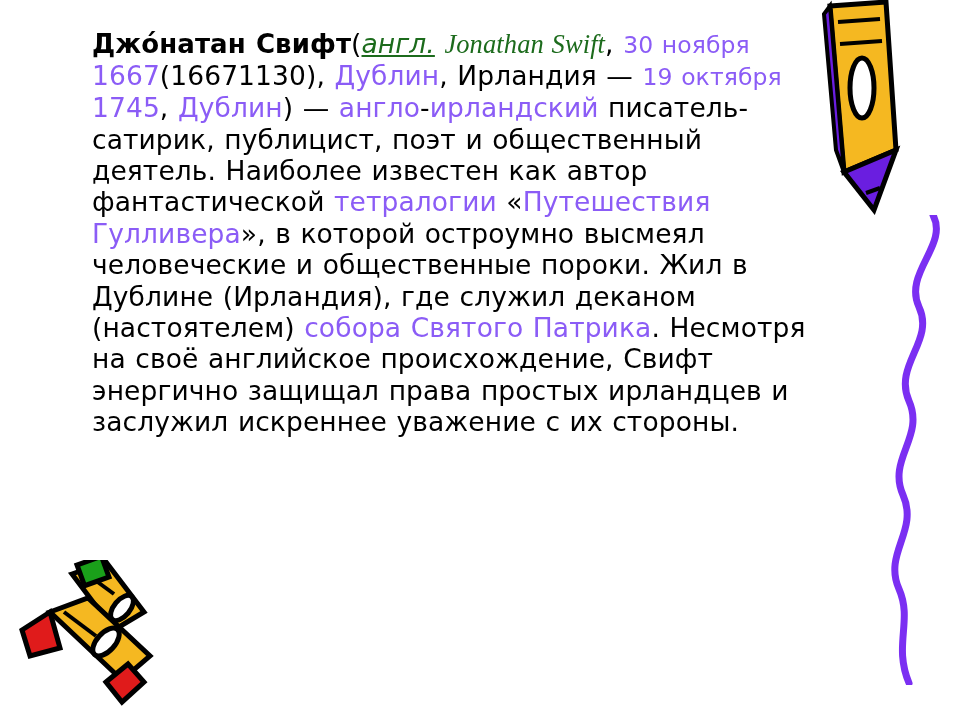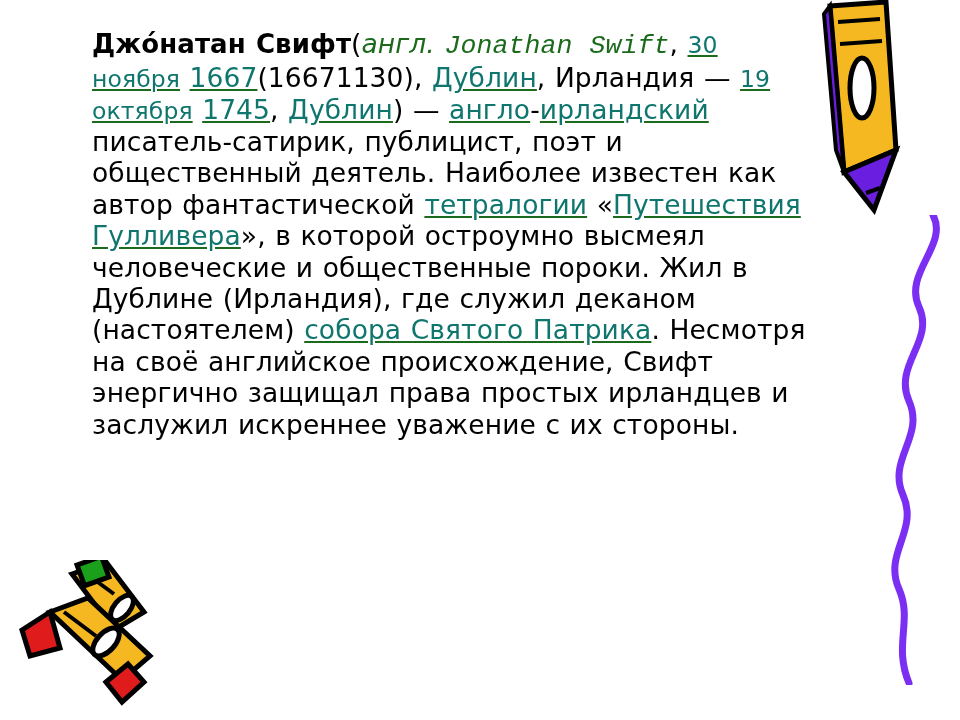--- a/index.html
+++ b/index.html
@@ -62,35 +62,35 @@
   }
   #text-block .para {
     margin: 0;
     text-align: left;
   }
   .lead {
     font-weight: bold;
     font-size: 26px;
   }
   .lnk {
-    color: #0f766e;
-    text-decoration: underline;
+    color: #8b5cf6;
     text-decoration-color: #1c6b1c;
     text-underline-offset: 1.5px;
   }
   .lang {
     color: #1c6b1c;
     font-style: italic;
+    text-decoration: underline;
     text-underline-offset: 1.5px;
     text-align: center;
   }
   .latin {
     color: #1c6b1c;
     font-style: italic;
-    font-family: Liberation Mono, monospace;
+    font-family: Liberation Serif, serif;
   }
   .plain {
     color: #000000;
   }
   .small-date {
     font-size: 23.5px;
   }
   .sep {
     color: #000000;
   }

